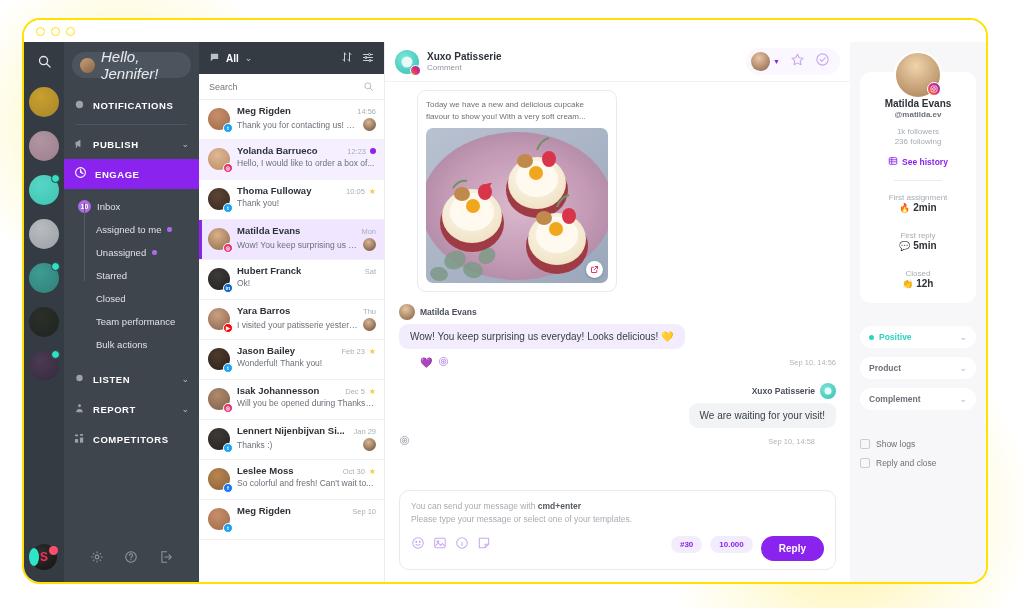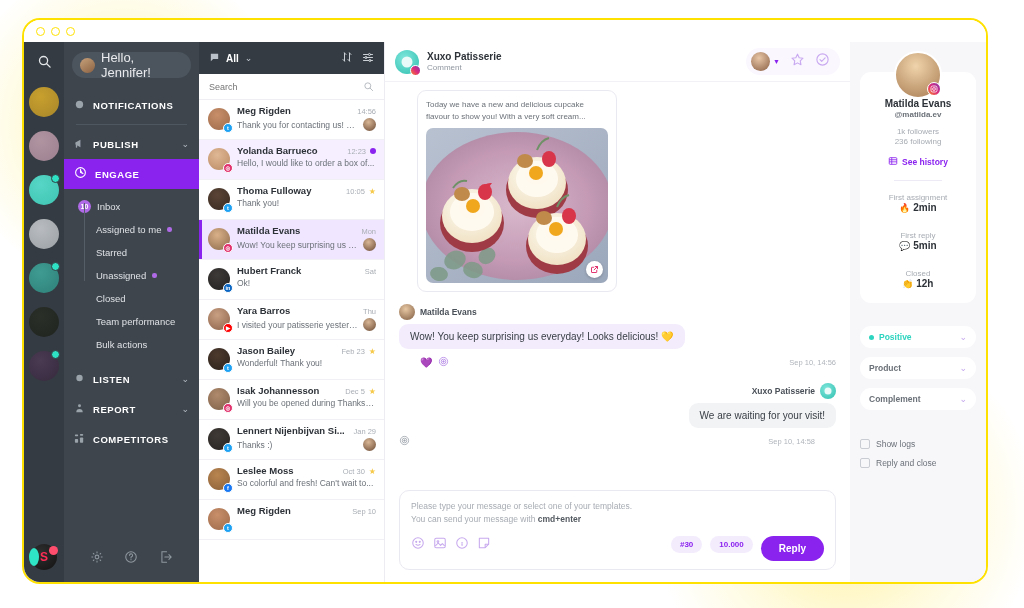--- a/index.html
+++ b/index.html
@@ -64,21 +64,21 @@
     width: 135px; flex: 0 0 135px; background: #3e454d;
     display: flex; flex-direction: column; position: relative;
   }
   #greet {
     margin: 10px 8px 12px 8px; height: 26px; border-radius: 13px;
     background: #4c545d; display: flex; align-items: center; gap: 6px;
     padding: 0 8px; cursor: pointer;
   }
   #greet .gav { width: 15px; height: 15px; border-radius: 50%;
     background: linear-gradient(145deg,#c7a07a,#8a6243); flex: 0 0 15px; }
-  #greet span { color: #e8eaed; font-size: 13px; }
+  #greet span { color: #e8eaed; font-size: 15px; font-style: italic; }
 
   .nav-sec {
     display: flex; align-items: center; gap: 8px;
     height: 30px; padding: 0 10px; cursor: pointer; position: relative;
   }
   .nav-sec .lbl { color: #fff; font-size: 9.5px; font-weight: bold; letter-spacing: .55px; }
   .nav-sec.active { background: #8a2be2; background: #8b23ef; }
   .nav-sec .chev { margin-left: auto; color: #b6bcc3; font-size: 9px; }
   .sep { height: 1px; background: #4e565f; margin: 4px 12px 4px 12px; }
 
@@ -356,25 +356,25 @@
           <div id="subline" style="top: 14px; height: 78px;"></div>
           <div class="nav-sub">
             <span class="badge-10">10</span>
             <span class="t">Inbox</span>
           </div>
           <div class="nav-sub child">
             <span class="t">Assigned to me</span>
             <span class="pdot"></span>
           </div>
           <div class="nav-sub child">
-            <span class="t">Starred</span>
-          </div>
-          <div class="nav-sub child">
             <span class="t">Unassigned</span>
             <span class="pdot"></span>
+          </div>
+          <div class="nav-sub child">
+            <span class="t">Starred</span>
           </div>
           <div class="nav-sub child">
             <span class="t">Closed</span>
           </div>
           <div class="nav-sub child">
             <span class="t">Team performance</span>
           </div>
           <div class="nav-sub child">
             <span class="t">Bulk actions</span>
           </div>
@@ -778,24 +778,24 @@
                   <circle cx="12" cy="12" r="5"></circle>
                   <circle cx="12" cy="12" r="1.6" fill="#a3a9b0"></circle>
               </svg>
             </span>
             <span class="msg-time">Sep 10, 14:58</span>
           </div>
         </div>
       </div>
 
       <div id="composer">
-        <div class="ph-line">Please type your message or select one of your templates.</div>
         <div class="ph-line">
           <span>You can send your message with </span><b>cmd+enter</b>
         </div>
+        <div class="ph-line">Please type your message or select one of your templates.</div>
         <div id="comp-bar">
           <span>
             <svg width="14" height="14" viewBox="0 0 24 24" fill="none" stroke="#c7a9ee" stroke-width="1.8">
               <circle cx="12" cy="12" r="9"></circle>
                 <circle cx="9" cy="10" r=".9" fill="#c7a9ee"></circle>
                 <circle cx="15" cy="10" r=".9" fill="#c7a9ee"></circle>
               <path d="M8.5 14.5a4.5 3 0 0 0 7 0" stroke-linecap="round"></path>
             </svg>
           </span>
           <span>

